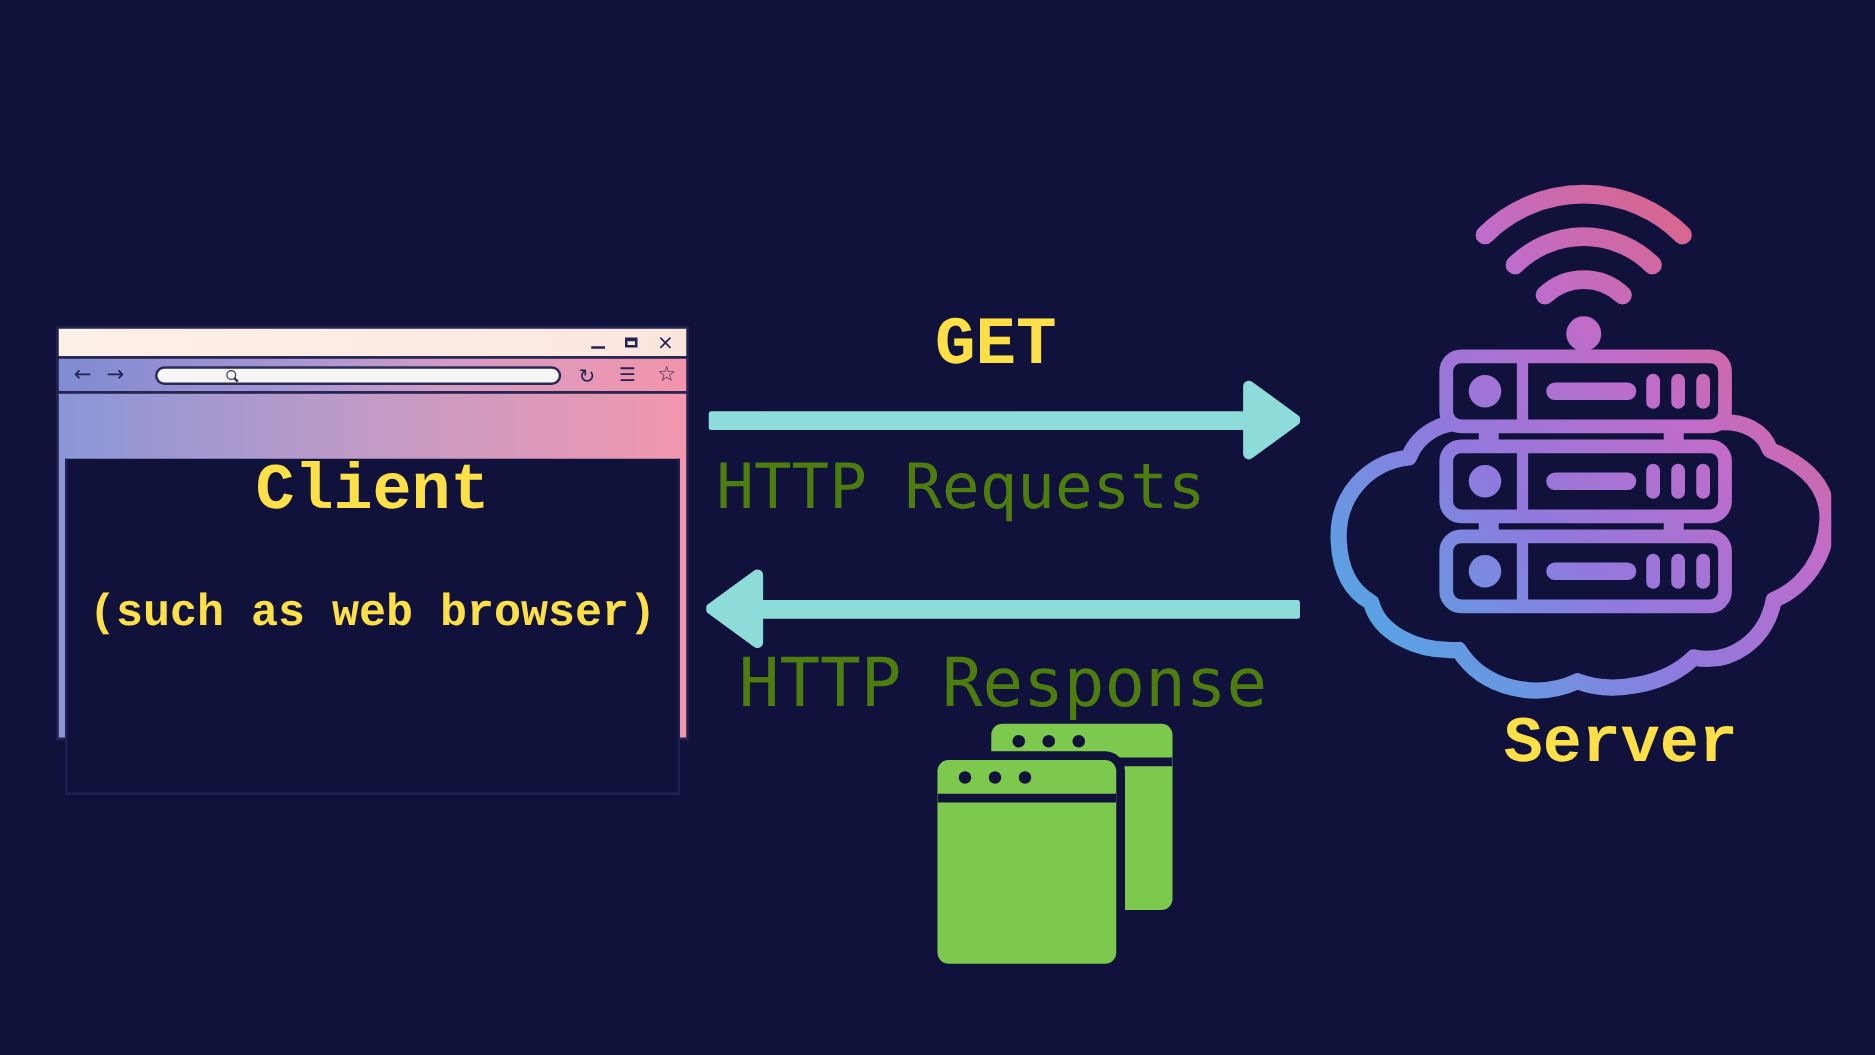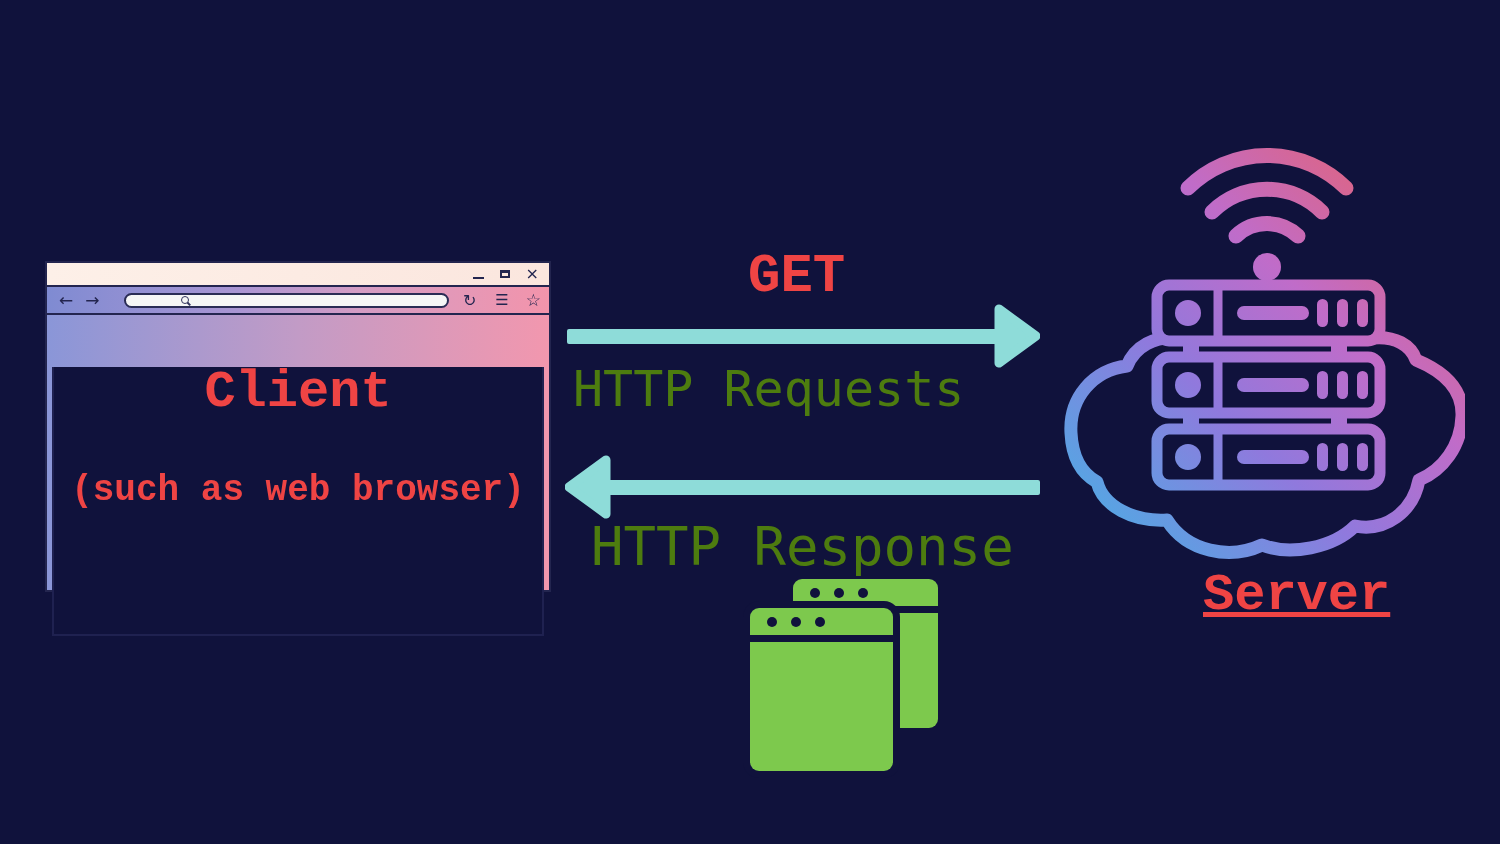--- a/index.html
+++ b/index.html
@@ -2,21 +2,21 @@
 <html><head>
 <meta charset="utf-8">
 <style>
   html,body{margin:0;padding:0;background:#10123c;}
   #canvas{position:relative;width:1500px;height:844px;background:#10123c;overflow:hidden;
           font-family:"DejaVu Sans Mono",monospace;color:#f5f5fa;}
 
   .abs{position:absolute;}
 
   
-  .mono-bold{font-family:"Liberation Mono",monospace;font-weight:700;color:#ef4444;line-height:1;white-space:nowrap;}
+  .mono-bold{font-family:"Liberation Mono",monospace;font-weight:700;color:#fde047;line-height:1;white-space:nowrap;}
   .mono-light{font-family:"DejaVu Sans Mono",monospace;font-weight:400;color:#4d7c0f;line-height:1;white-space:nowrap;}
 
   
   .bwindow{left:45px;top:261px;width:506px;height:331px;border:2px solid #23254f;
            display:flex;flex-direction:column;box-sizing:border-box;}
   .btitle{height:22px;background:linear-gradient(90deg,#fdf0e8,#fbe6de);flex:0 0 auto;
           display:flex;align-items:center;justify-content:flex-end;gap:16px;padding-right:10px;
           border-bottom:2px solid #23254f;color:#23254f;}
   .ic-min{width:11px;height:2px;background:#23254f;margin-top:8px;}
   .ic-max{width:10px;height:8px;border:2px solid #23254f;border-top-width:3px;box-sizing:border-box;}
@@ -41,21 +41,21 @@
   .client-title{margin-top:52px;font-size:52px;}
   .client-sub{margin-top:54px;font-size:36px;}
 
   
   .lbl-get{left:748px;top:250px;font-size:54px;}
   .arrow-right{left:565px;top:304px;}
   .lbl-req{left:573px;top:364px;font-size:50px;}
   .arrow-left{left:565px;top:455px;}
   .lbl-resp{left:591px;top:520px;font-size:54px;}
   .lbl-payload{left:580px;top:782px;font-size:29px;}
-  .lbl-server{left:1203px;top:570px;font-size:52px;text-decoration:underline;}
+  .lbl-server{left:1203px;top:570px;font-size:52px;}
 
   
   .gwin{background:#7dc94d;border-radius:9px;overflow:hidden;box-sizing:border-box;}
   .gwin-back{left:793px;top:579px;width:145px;height:149px;z-index:1;}
   .gwin-front{left:750px;top:608px;width:143px;height:163px;z-index:2;box-shadow:0 0 0 7px #10123c;}
   .gbar{height:27px;border-bottom:7px solid #10123c;display:flex;align-items:center;gap:14px;padding-left:17px;}
   .gdot{width:10px;height:10px;border-radius:50%;background:#10123c;}
 
   .server-svg{left:1055px;top:140px;}
 </style>

